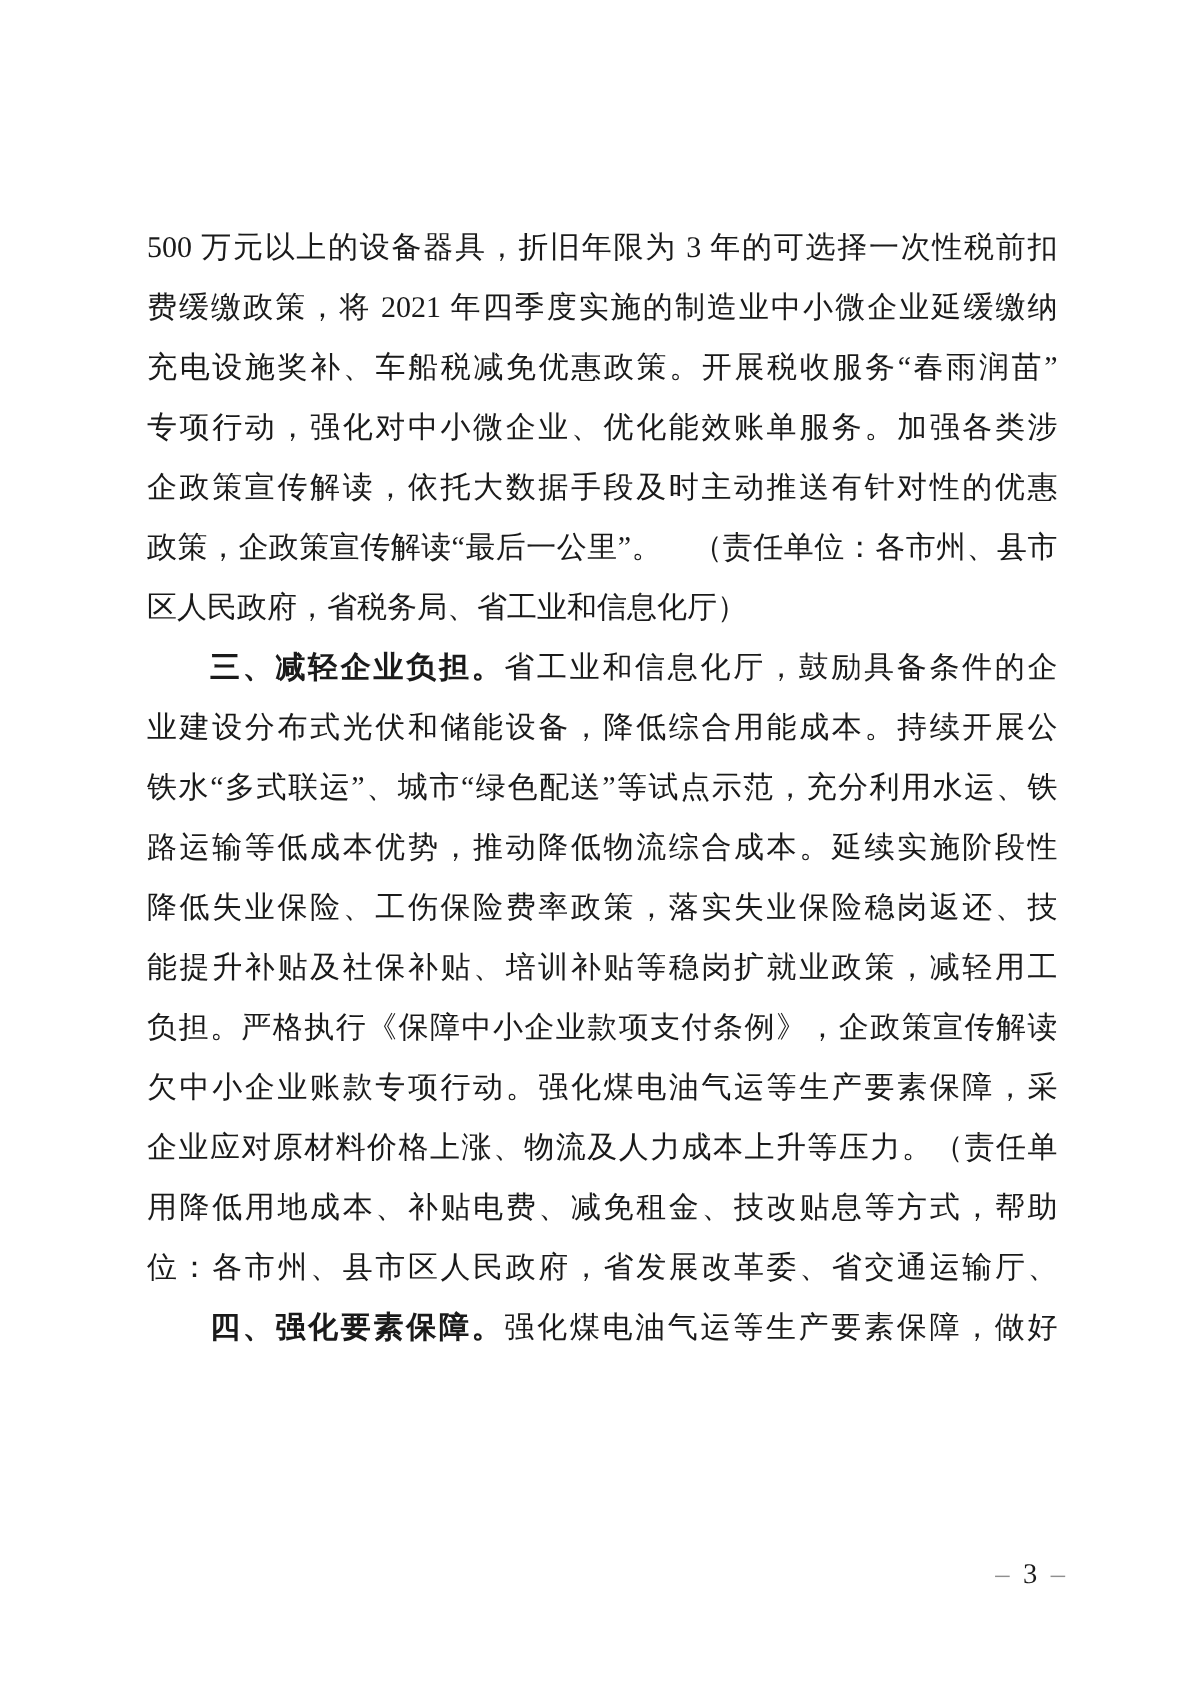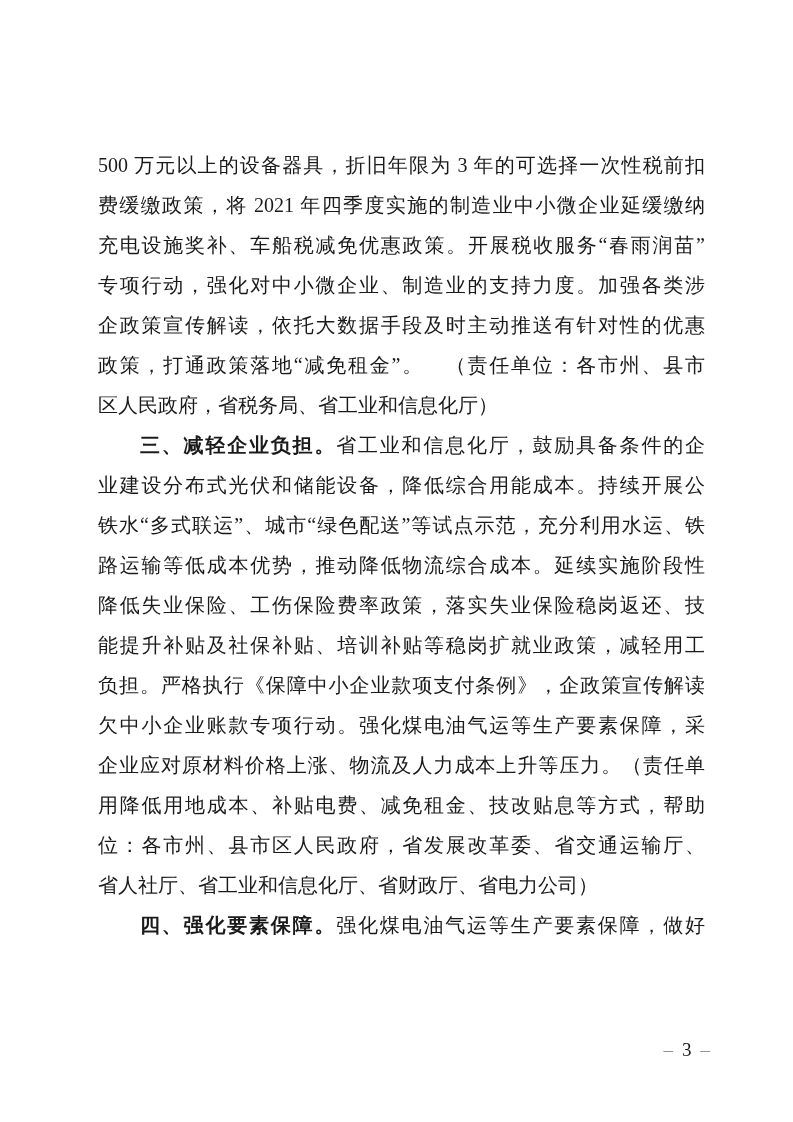--- a/index.html
+++ b/index.html
@@ -64,36 +64,35 @@
 </style>
 </head>
 <body>
 
 <div class="page">
 
   <main class="text-block" id="body-lines">
       <div class="line fill"><span class="seg">500 万元以上的设备器具，折旧年限为 3 年的可选择一次性税前扣</span></div>
       <div class="line fill"><span class="seg">费缓缴政策，将 2021 年四季度实施的制造业中小微企业延缓缴纳</span></div>
       <div class="line fill"><span class="seg">充电设施奖补、车船税减免优惠政策。开展税收服务“春雨润苗”</span></div>
-      <div class="line fill"><span class="seg">专项行动，强化对中小微企业、制造业的支持力度。加强各类涉</span></div>
+      <div class="line fill"><span class="seg">专项行动，强化对中小微企业、优化能效账单服务。加强各类涉</span></div>
       <div class="line fill"><span class="seg">企政策宣传解读，依托大数据手段及时主动推送有针对性的优惠</span></div>
-      <div class="line fill"><span class="seg">政策，打通政策落地“减免租金”。　（责任单位：各市州、县市</span></div>
+      <div class="line fill"><span class="seg">政策，企政策宣传解读“最后一公里”。　（责任单位：各市州、县市</span></div>
       <div class="line"><span class="seg">区人民政府，省税务局、省工业和信息化厅）</span></div>
       <div class="line fill indent"><span class="seg bold">三、减轻企业负担。</span><span class="seg">省工业和信息化厅，鼓励具备条件的企</span></div>
       <div class="line fill"><span class="seg">业建设分布式光伏和储能设备，降低综合用能成本。持续开展公</span></div>
       <div class="line fill"><span class="seg">铁水“多式联运”、城市“绿色配送”等试点示范，充分利用水运、铁</span></div>
       <div class="line fill"><span class="seg">路运输等低成本优势，推动降低物流综合成本。延续实施阶段性</span></div>
       <div class="line fill"><span class="seg">降低失业保险、工伤保险费率政策，落实失业保险稳岗返还、技</span></div>
       <div class="line fill"><span class="seg">能提升补贴及社保补贴、培训补贴等稳岗扩就业政策，减轻用工</span></div>
       <div class="line fill"><span class="seg">负担。严格执行《保障中小企业款项支付条例》，企政策宣传解读</span></div>
       <div class="line fill"><span class="seg">欠中小企业账款专项行动。强化煤电油气运等生产要素保障，采</span></div>
       <div class="line fill"><span class="seg">企业应对原材料价格上涨、物流及人力成本上升等压力。（责任单</span></div>
       <div class="line fill"><span class="seg">用降低用地成本、补贴电费、减免租金、技改贴息等方式，帮助</span></div>
       <div class="line fill"><span class="seg">位：各市州、县市区人民政府，省发展改革委、省交通运输厅、</span></div>
-      <div class="line"><span class="seg">省人社厅、省工业和信息化厅、省财政厅、省电力公司）</span></div>
       <div class="line fill indent"><span class="seg bold">四、强化要素保障。</span><span class="seg">强化煤电油气运等生产要素保障，做好</span></div>
     </main>
 
   <div class="page-number">
     <span class="dash">–</span><span class="num">3</span><span class="dash">–</span>
   </div>
 
 </div>
 
 </body></html>

